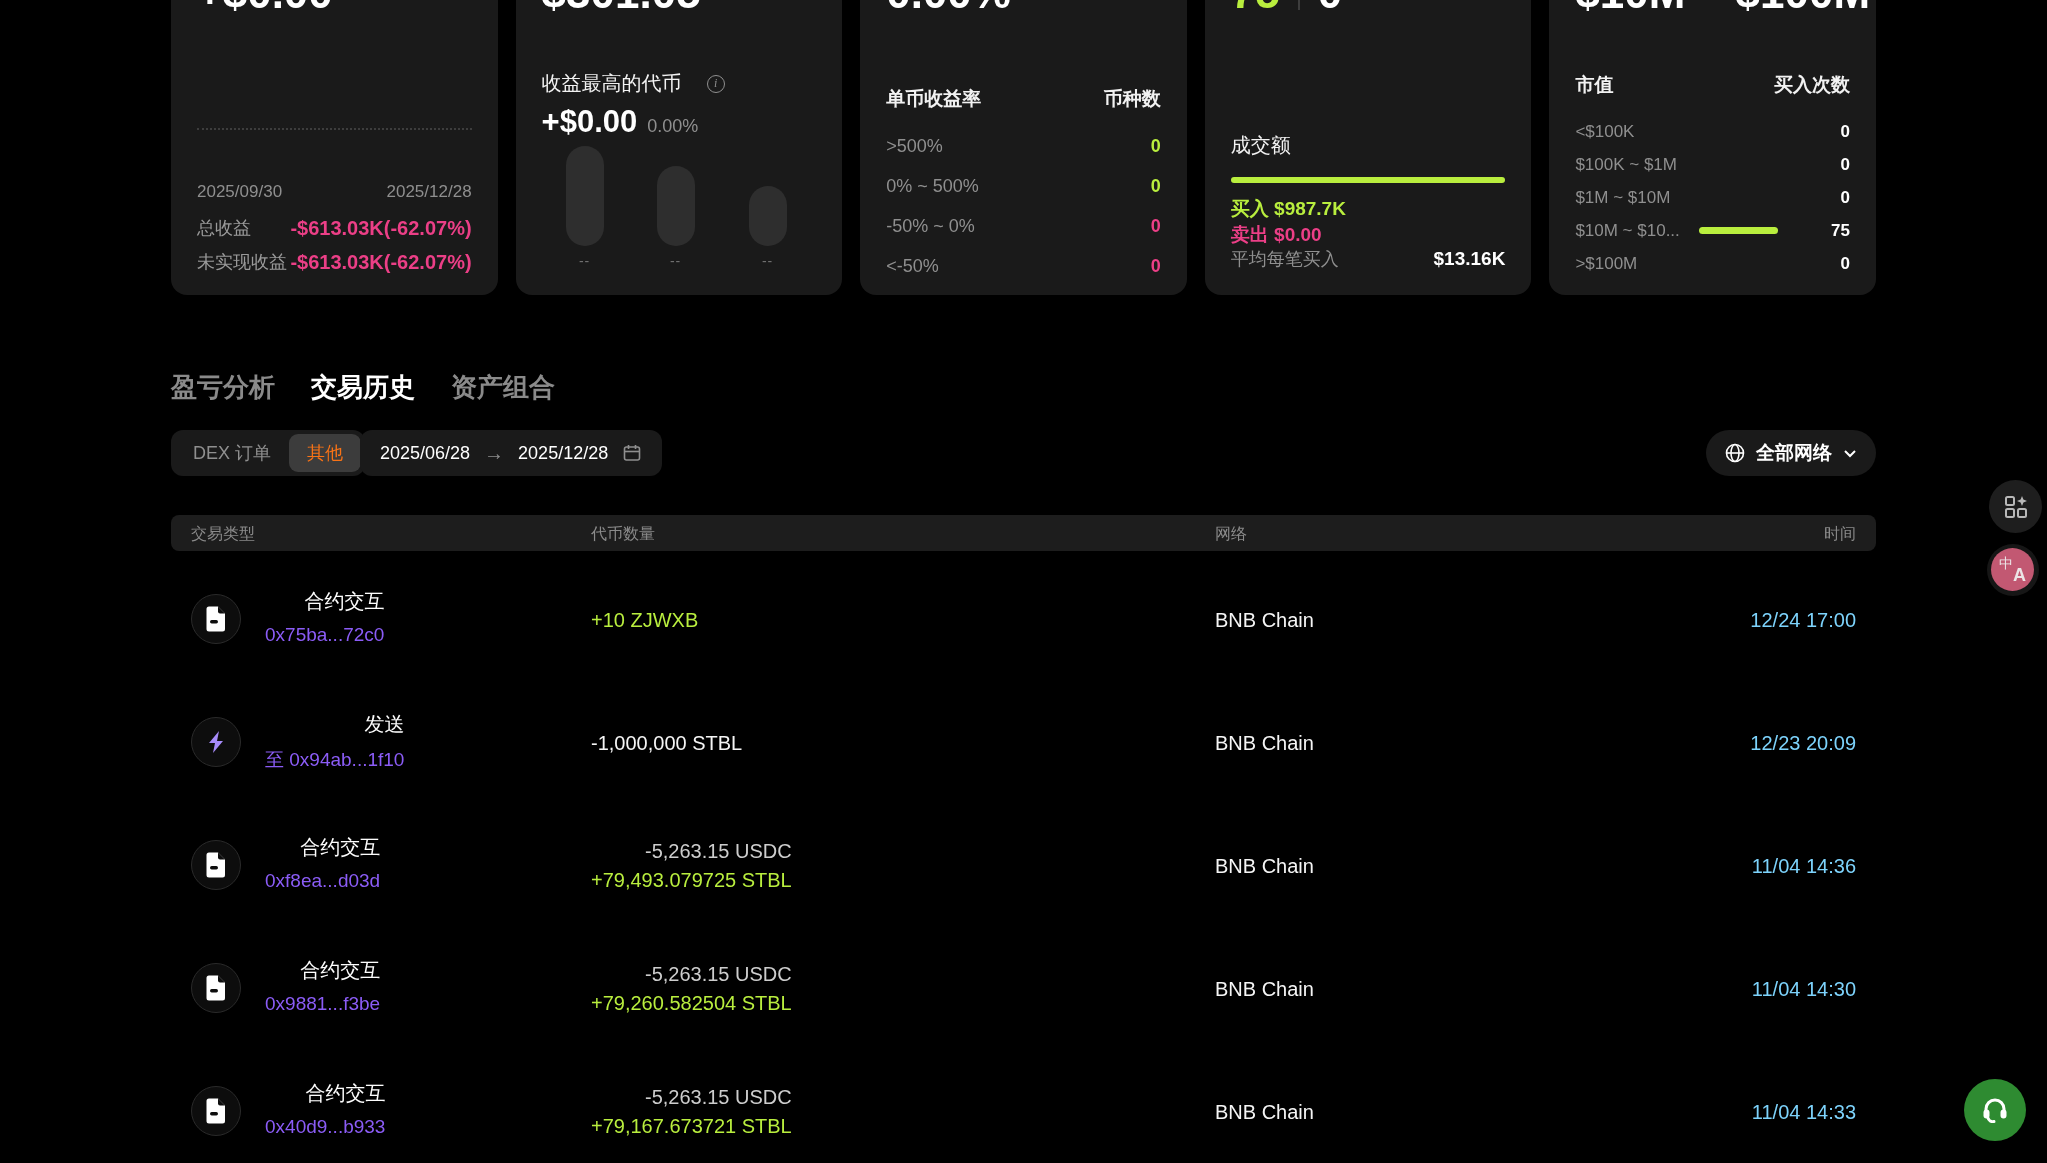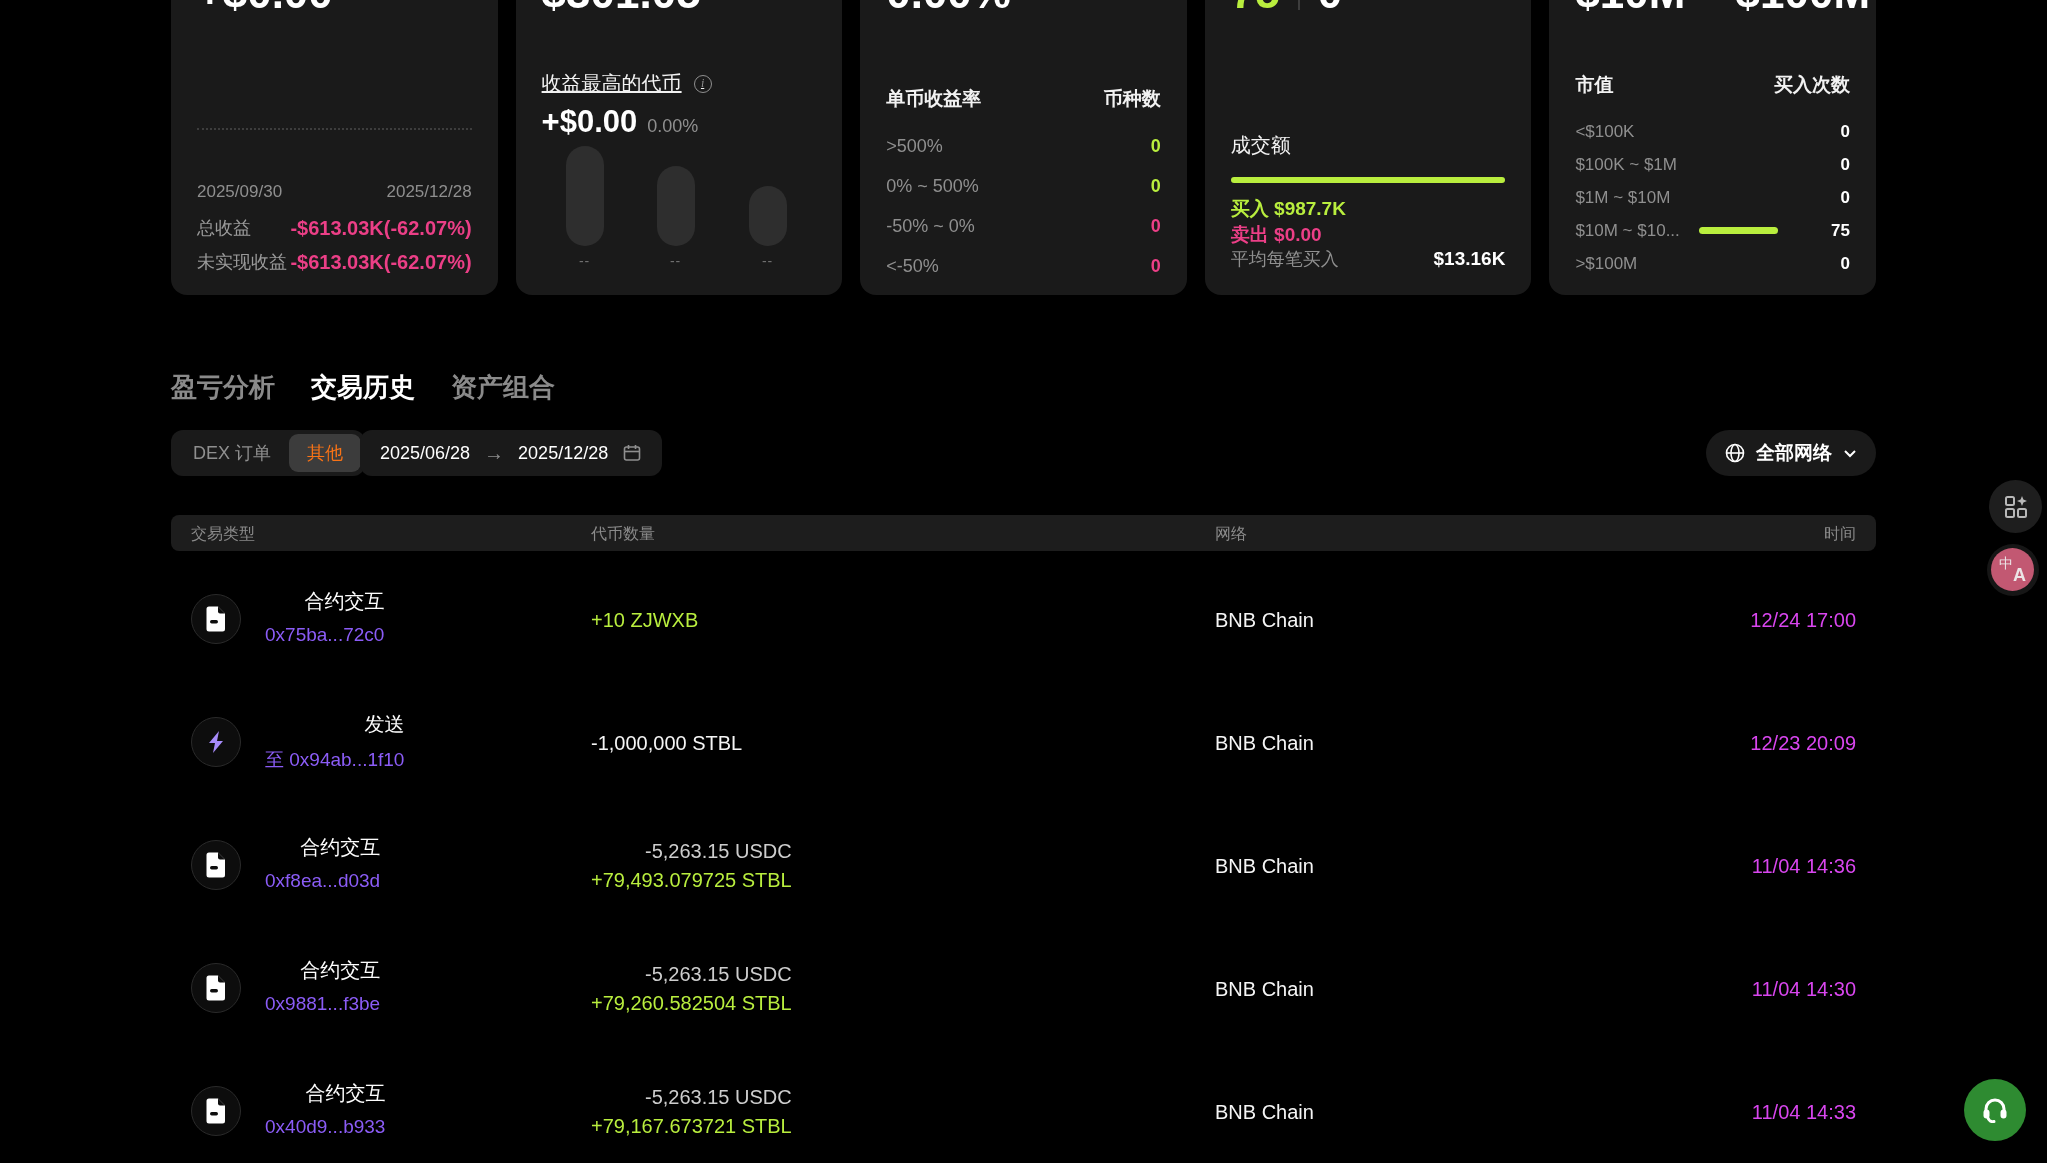--- a/index.html
+++ b/index.html
@@ -15,21 +15,21 @@
   .pink-t  { color:#ec3f87; }
 
   
   .dotted-sep { position:absolute; left:26px; right:26px; top:186px; border-top:2px dotted #3d3d3d; }
   .dates-row { position:absolute; left:26px; right:26px; top:240px; display:flex; justify-content:space-between; color:#8f8f8f; font-size:17px; }
   .kv-row { position:absolute; left:26px; right:26px; display:flex; justify-content:space-between; align-items:center; }
   .kv-row .k { color:#9a9a9a; font-size:18px; }
   .kv-row .v { font-size:20px; font-weight:bold; }
 
   
-  .section-label { position:absolute; left:26px; top:128px; display:flex; align-items:center; gap:12px; color:#f2f2f2; font-size:20px;text-decoration:underline; }
+  .section-label { position:absolute; left:26px; top:128px; display:flex; align-items:center; gap:25px; color:#f2f2f2; font-size:20px; }
   .info-circle { display:inline-flex; align-items:center; justify-content:center; width:18px; height:18px; border:1.5px solid #8f8f8f; border-radius:50%; color:#8f8f8f; font-size:12px; font-style:italic; font-family:"Liberation Serif",serif; }
   .profit-row { position:absolute; left:26px; top:162px; display:flex; align-items:baseline; gap:10px; }
   .profit-row .p { font-size:31px; font-weight:bold; color:#fff; }
   .profit-row .pc { font-size:18px; color:#8f8f8f; }
   .bar-col { position:absolute; bottom:26px; width:38px; text-align:center; }
   .bar-col .pill { width:38px; border-radius:19px; background:#2e2e2e; margin:0 auto; }
   .bar-col .dash { margin-top:7px; color:#6f6f6f; font-size:14px; letter-spacing:1px; }
 
   
   .cols-header { position:absolute; left:26px; right:26px; display:flex; justify-content:space-between; color:#f2f2f2; font-size:19px; font-weight:bold; }
@@ -77,21 +77,21 @@
   .row-icon { position:absolute; left:20px; top:36px; width:50px; height:50px; border-radius:50%; background:#0d0d0d; border:1px solid #2a2a2a; display:flex; align-items:center; justify-content:center; }
   .type-block { position:absolute; left:94px; top:30px; }
   .type-block .type { color:#fdfdfd; font-size:20px; }
   .type-block .sub { color:#8b5cf6; font-size:19px; margin-top:9px; }
   .amounts { position:absolute; left:420px; top:50%; transform:translateY(-50%); font-size:20px; line-height:29px; }
   .amounts.single { line-height:20px; }
   .amt.green { color:#b9ee3e; }
   .amt.white { color:#f5f5f5; }
   .amt.mutedc { color:#cdcdcd; }
   .net { position:absolute; left:1044px; top:50%; transform:translateY(-50%); color:#f5f5f5; font-size:20px; }
-  .time { position:absolute; right:20px; top:50%; transform:translateY(-50%); color:#d946ef; font-size:20px; }
+  .time { position:absolute; right:20px; top:50%; transform:translateY(-50%); color:#7dd3fc; font-size:20px; }
 
   
   .widgets-btn { position:absolute; left:1989px; top:480px; width:53px; height:53px; border-radius:50%; background:#1e1e1e; display:flex; align-items:center; justify-content:center; cursor:pointer; }
   .translate-wrap { position:absolute; left:1987px; top:544px; width:52px; height:52px; border-radius:50%; background:#161616; cursor:pointer; }
   .translate-btn { position:absolute; left:4px; top:4px; width:43px; height:43px; border-radius:50%; background:#c25872; color:#ece4e6; }
   .translate-btn .zh { position:absolute; left:8px; top:7px; font-size:14px; }
   .translate-btn .en { position:absolute; right:8px; bottom:5px; font-size:18px; font-weight:bold; }
   .support-btn { position:absolute; left:1964px; top:1079px; width:62px; height:62px; border-radius:50%; background:#2e8b31; display:flex; align-items:center; justify-content:center; cursor:pointer; box-shadow:0 4px 14px rgba(0,0,0,.5); }
 </style>
 </head>

